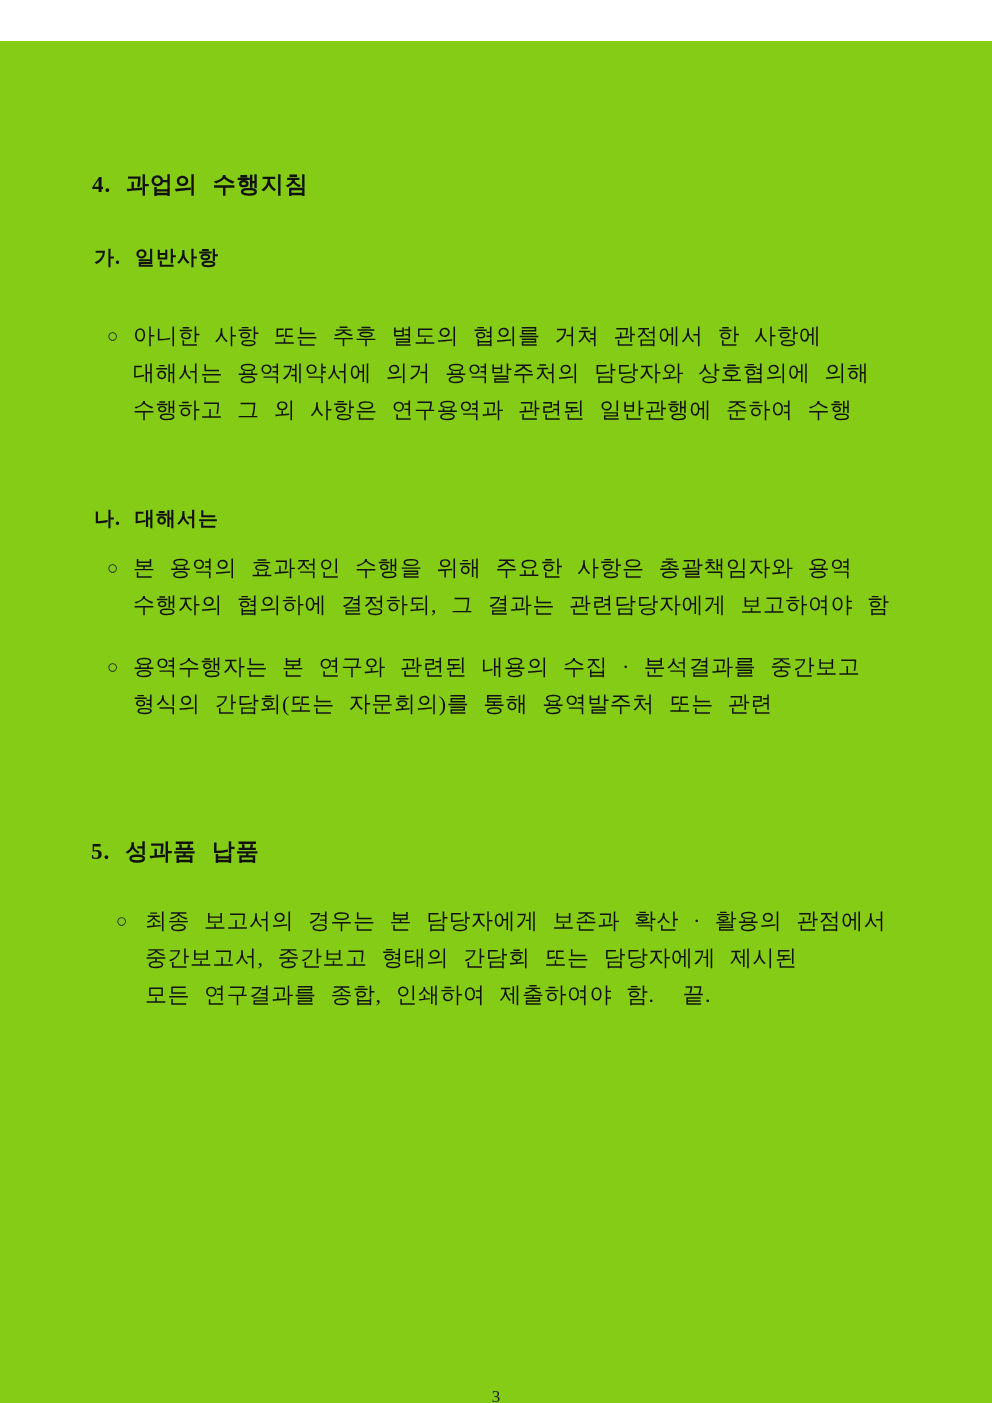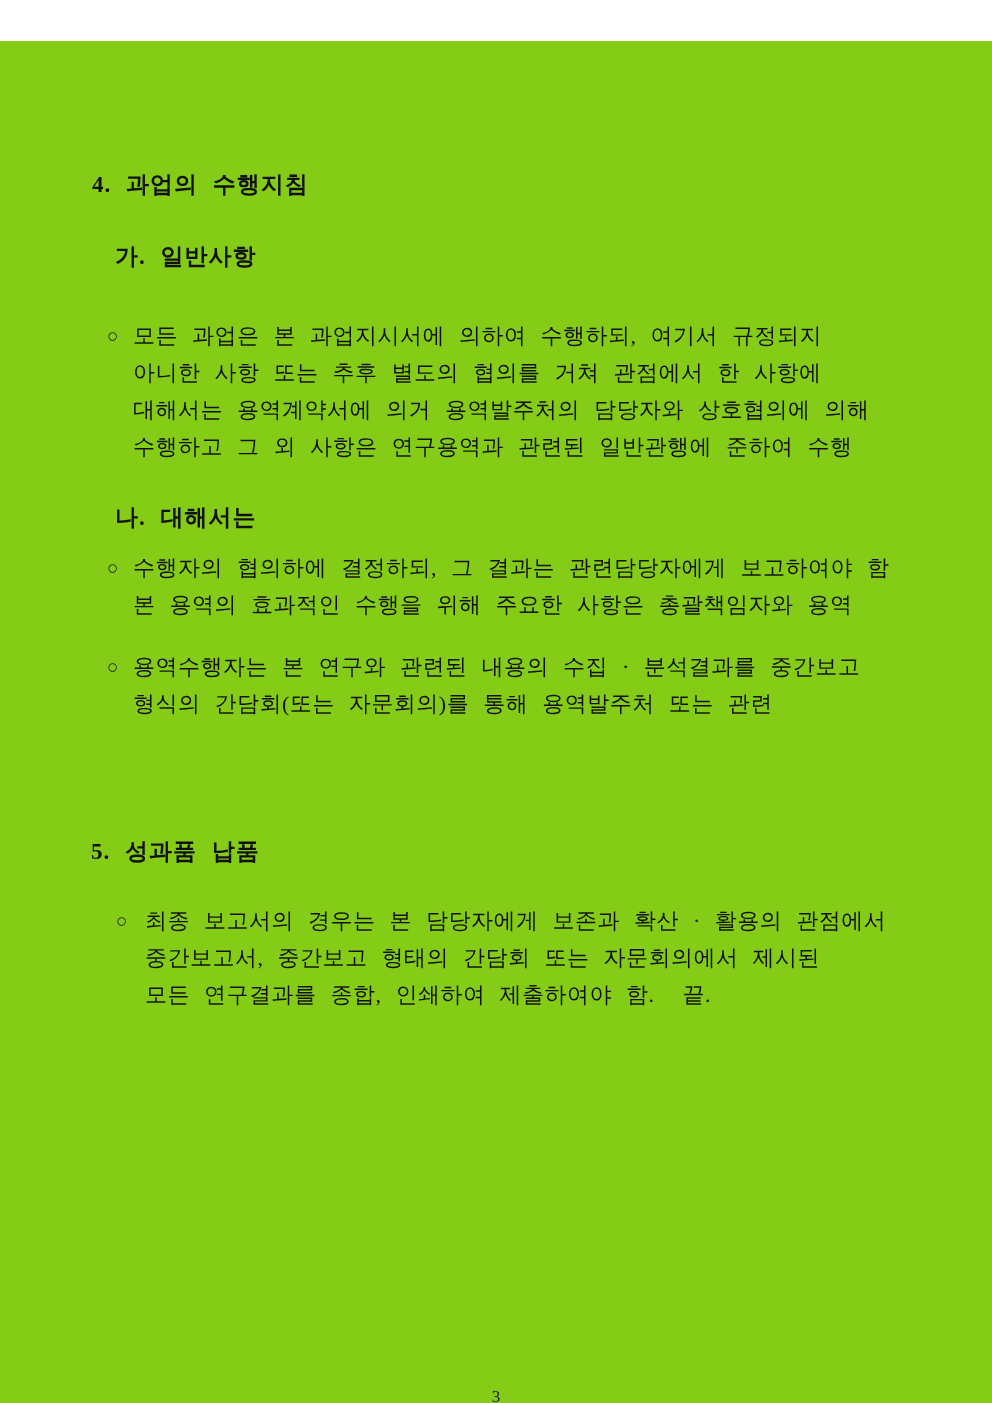--- a/index.html
+++ b/index.html
@@ -22,22 +22,22 @@
     left: 92px;
     font-size: 23px;
     font-weight: 700;
     line-height: 30px;
     letter-spacing: 1px;
     word-spacing: 8px;
     white-space: nowrap;
   }
   .h2 {
     position: absolute;
-    left: 115px;
-    font-size: 23px;
+    left: 94px;
+    font-size: 20px;
     font-weight: 700;
     line-height: 30px;
     letter-spacing: 1px;
     word-spacing: 8px;
     white-space: nowrap;
   }
   .bullet {
     position: absolute;
     left: 107px;
     display: flex;
@@ -81,51 +81,50 @@
 
 <div class="page">
 
   <div class="h1" style="top:129px;">4. 과업의 수행지침</div>
 
   <div class="h2" style="top:201px;">가. 일반사항</div>
 
   <div class="bullet" style="top:276px;">
     <span class="marker">○</span>
     <div class="lines">
-      <div class="line">모든 과업은 본 과업지시서에 의하여 수행하되, 여기서 규정되지</div>
       <div class="line">아니한 사항 또는 추후 별도의 협의를 거쳐 관점에서 한 사항에</div>
       <div class="line">대해서는 용역계약서에 의거 용역발주처의 담당자와 상호협의에 의해</div>
       <div class="line">수행하고 그 외 사항은 연구용역과 관련된 일반관행에 준하여 수행</div>
     </div>
   </div>
 
   <div class="h2" style="top:462px;">나. 대해서는</div>
 
   <div class="bullet" style="top:508px;">
     <span class="marker">○</span>
     <div class="lines">
+      <div class="line">본 용역의 효과적인 수행을 위해 주요한 사항은 총괄책임자와 용역</div>
       <div class="line">수행자의 협의하에 결정하되, 그 결과는 관련담당자에게 보고하여야 함</div>
-      <div class="line">본 용역의 효과적인 수행을 위해 주요한 사항은 총괄책임자와 용역</div>
     </div>
   </div>
 
   <div class="bullet" style="top:607px;">
     <span class="marker">○</span>
     <div class="lines">
       <div class="line">용역수행자는 본 연구와 관련된 내용의 수집 · 분석결과를 중간보고</div>
       <div class="line">형식의 간담회(또는 자문회의)를 통해 용역발주처 또는 관련</div>
     </div>
   </div>
 
   <div class="h1" style="top:796px;left:91px;">5. 성과품 납품</div>
 
   <div class="bullet indent-more" style="top:861px;">
     <span class="marker">○</span>
     <div class="lines">
       <div class="line">최종 보고서의 경우는 본 담당자에게 보존과 확산 · 활용의 관점에서</div>
-      <div class="line">중간보고서, 중간보고 형태의 간담회 또는 자문회의에서 제시된</div>
+      <div class="line">중간보고서, 중간보고 형태의 간담회 또는 담당자에게 제시된</div>
       <div class="line">모든 연구결과를 종합, 인쇄하여 제출하여야 함.&nbsp;&nbsp;끝.</div>
     </div>
   </div>
 
   <div class="page-number">3</div>
 
 </div>
 
 </body></html>

